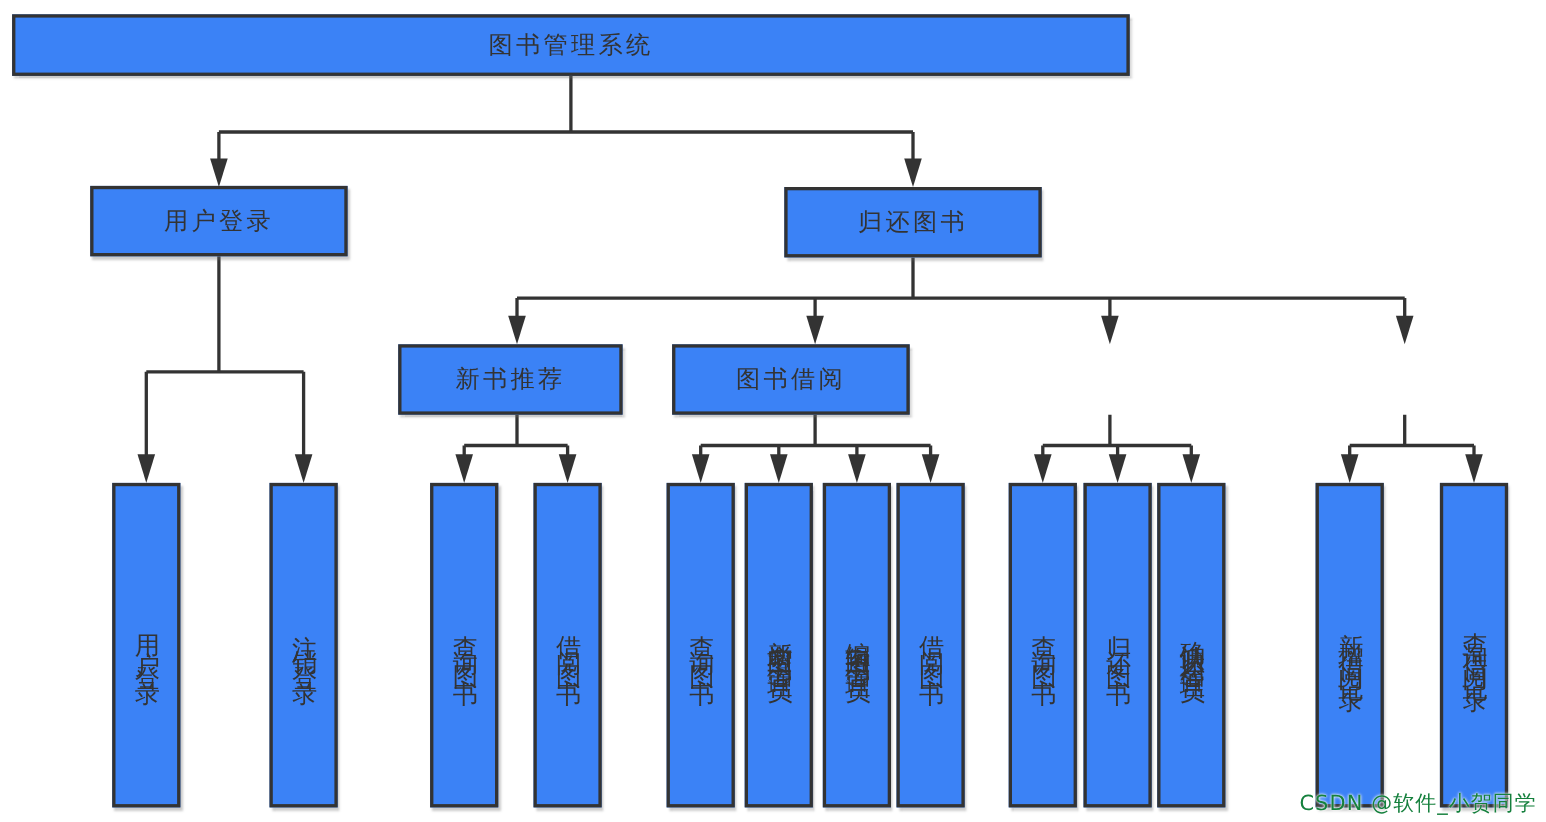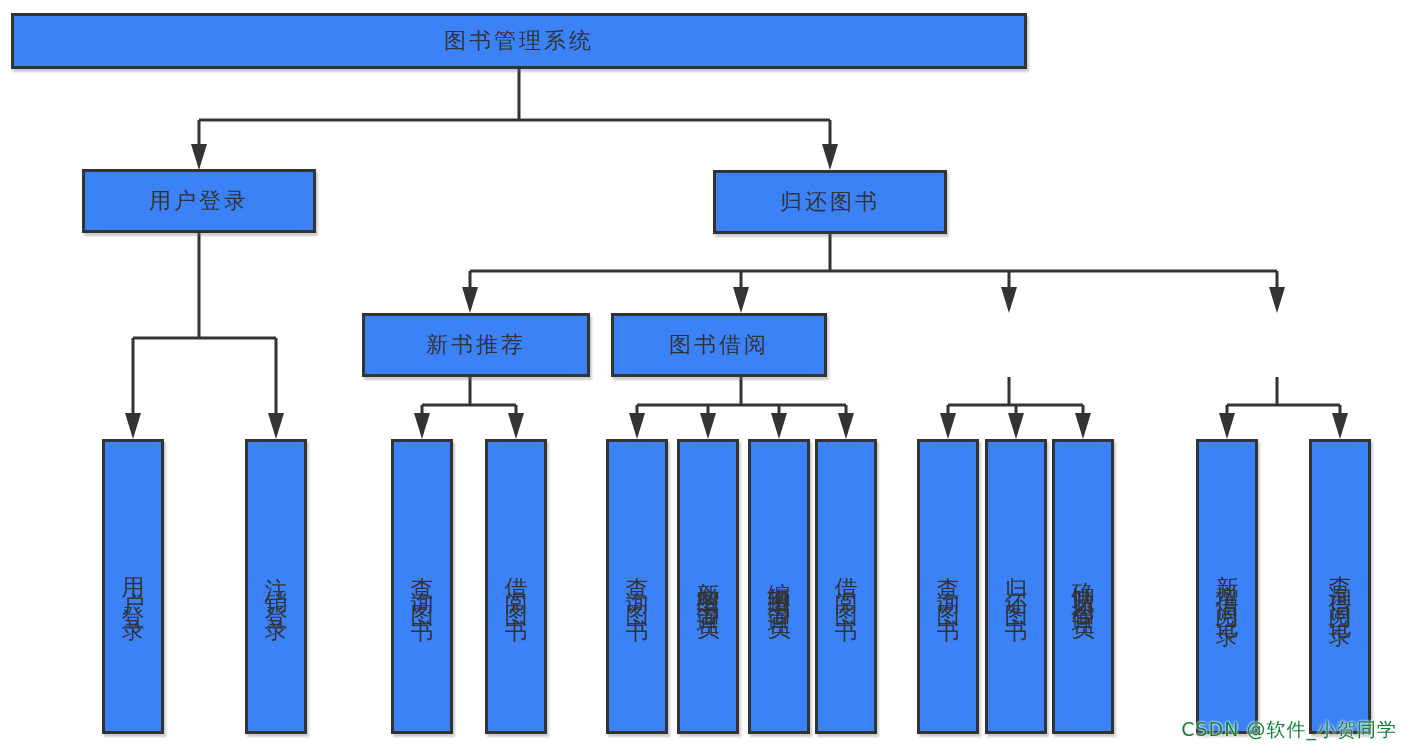--- a/index.html
+++ b/index.html
@@ -66,21 +66,21 @@
     <span>图书管理系统</span>
   </div>
 
   <div class="node hnode" style="left:82px;top:169px;width:234px;height:64px">
     <span>用户登录</span>
   </div>
   <div class="node hnode" style="left:713px;top:170px;width:234px;height:64px">
     <span>归还图书</span>
   </div>
 
-  <div class="node hnode" style="left:362px;top:313px;width:228px;height:64px">
+  <div class="node hnode" style="left:362px;top:313px;width:204px;height:64px">
     <span>新书推荐</span>
   </div>
   <div class="node hnode" style="left:611px;top:313px;width:216px;height:64px">
     <span>图书借阅</span>
   </div>
 
   <div class="node leaf" style="left:102px">
     <span style="letter-spacing: 14px;">用户登录</span>
   </div>
   <div class="node leaf" style="left:245px">

